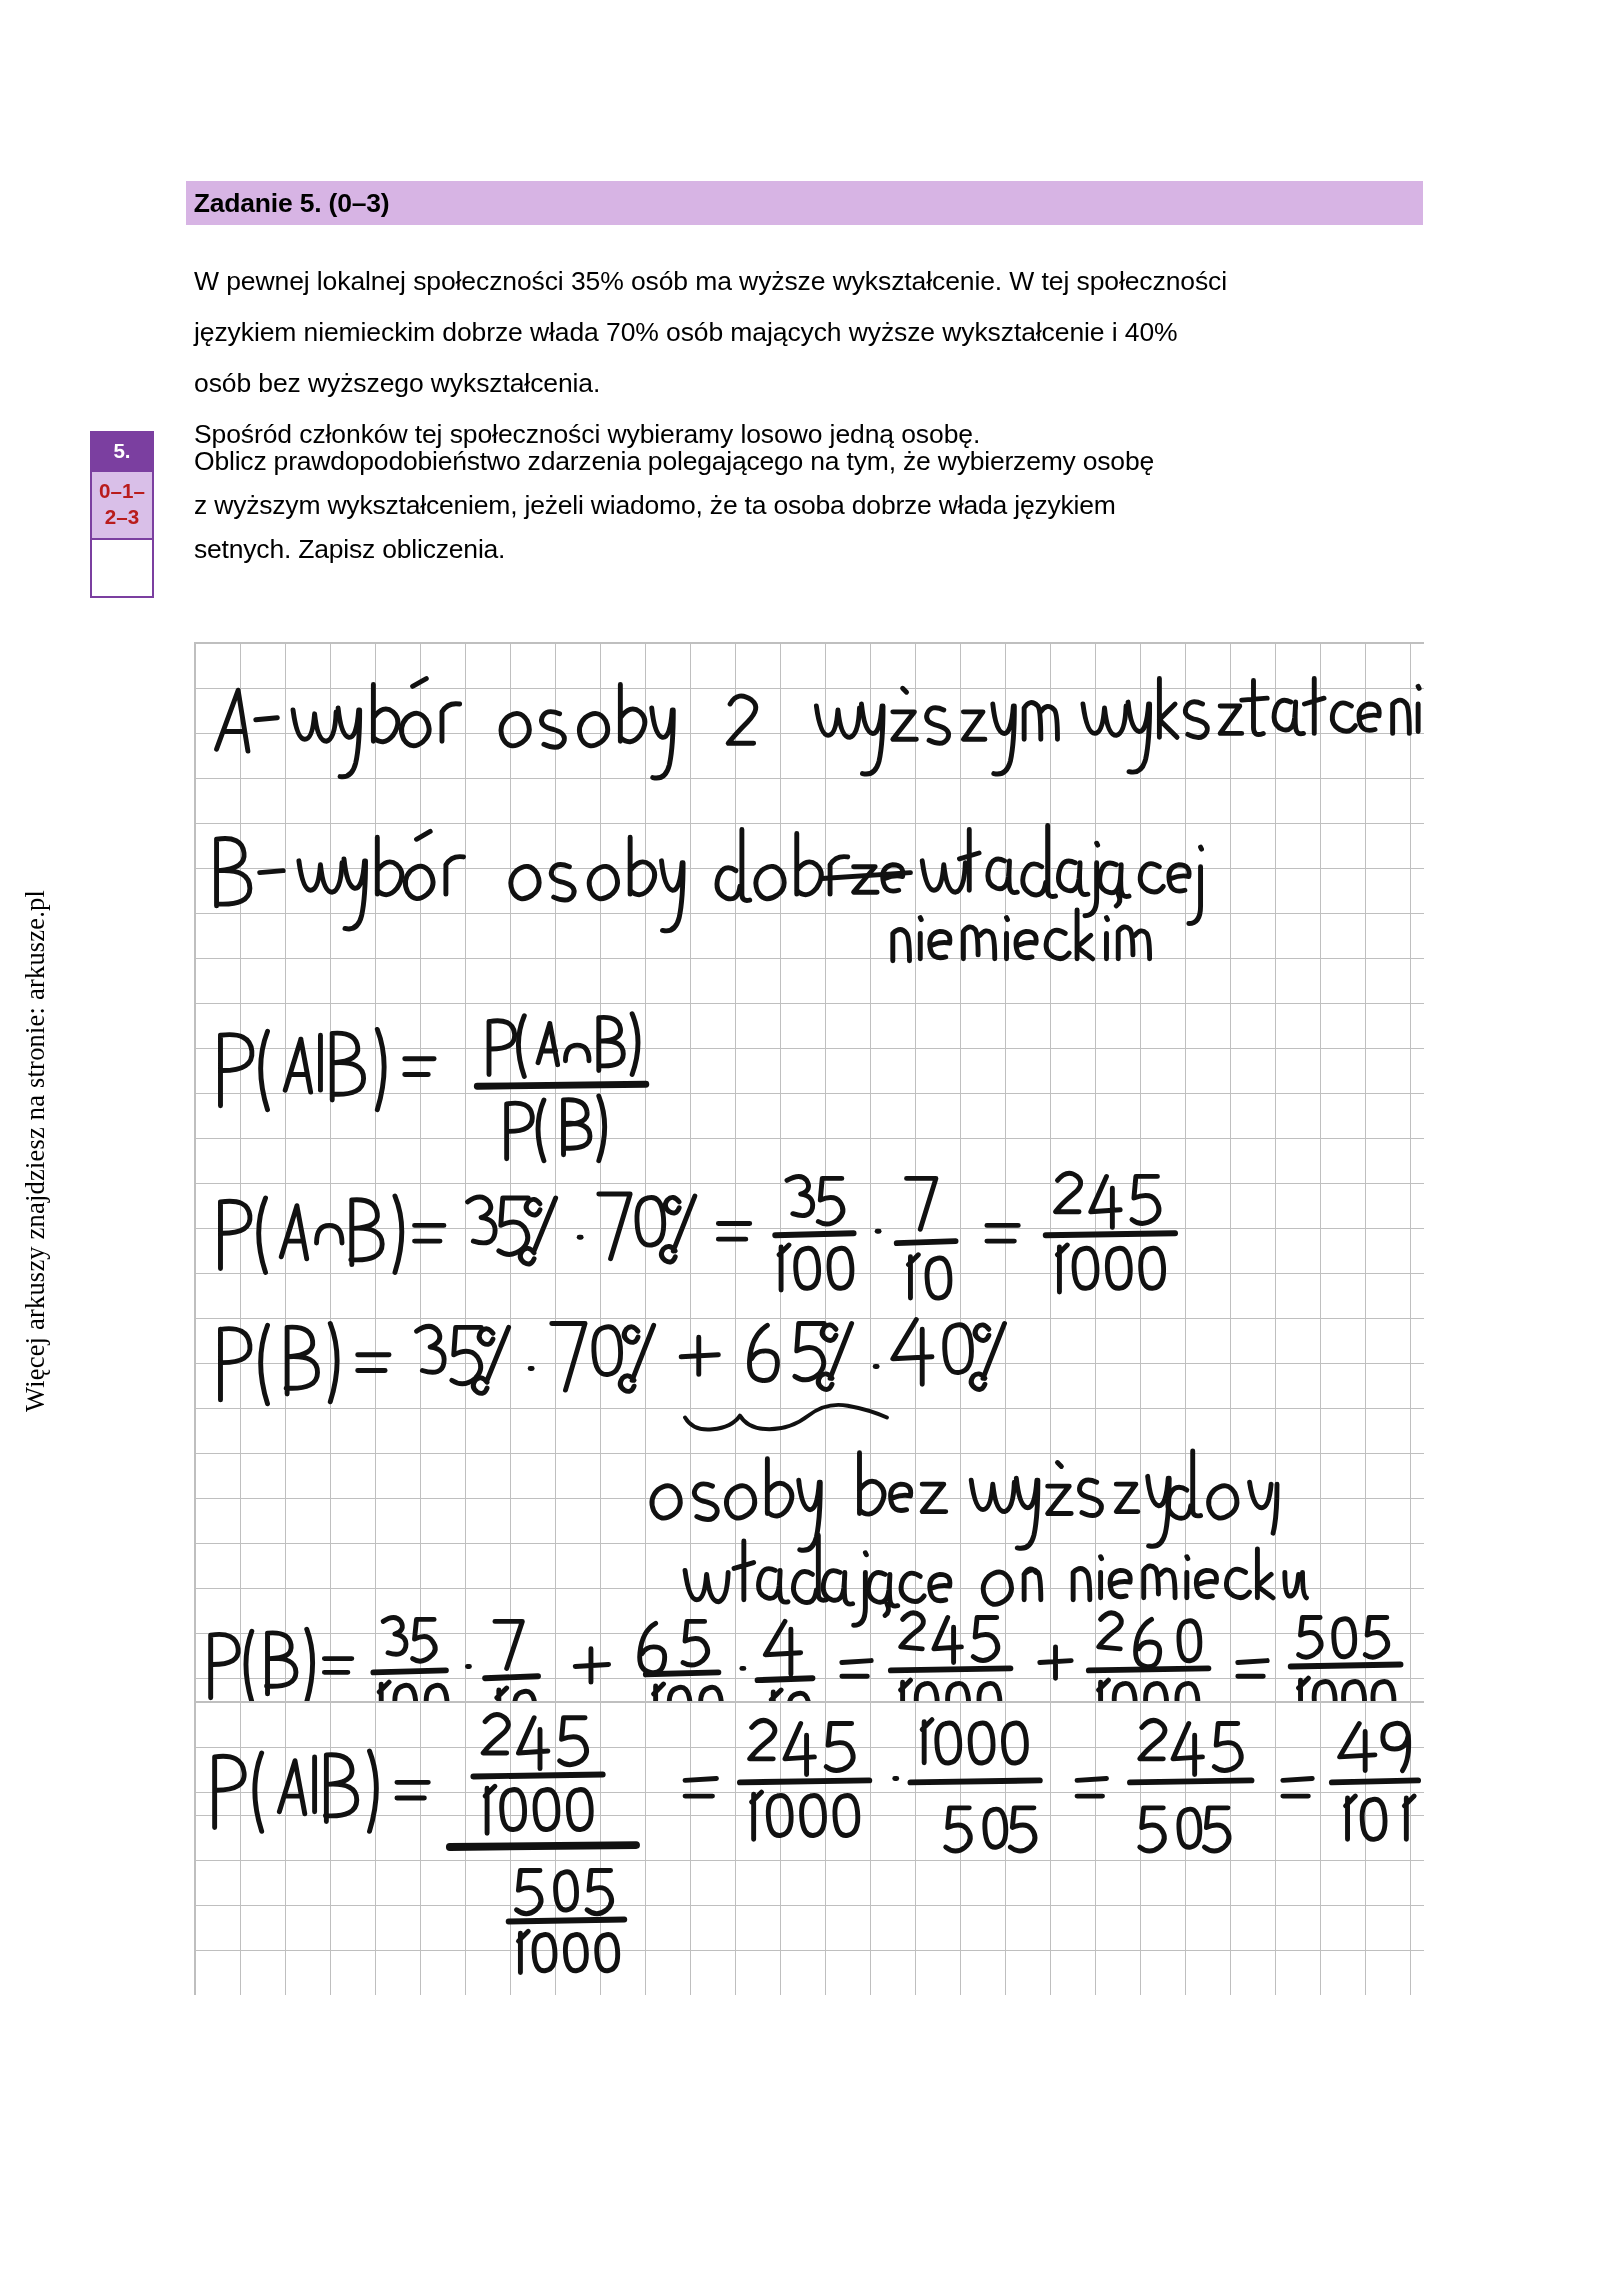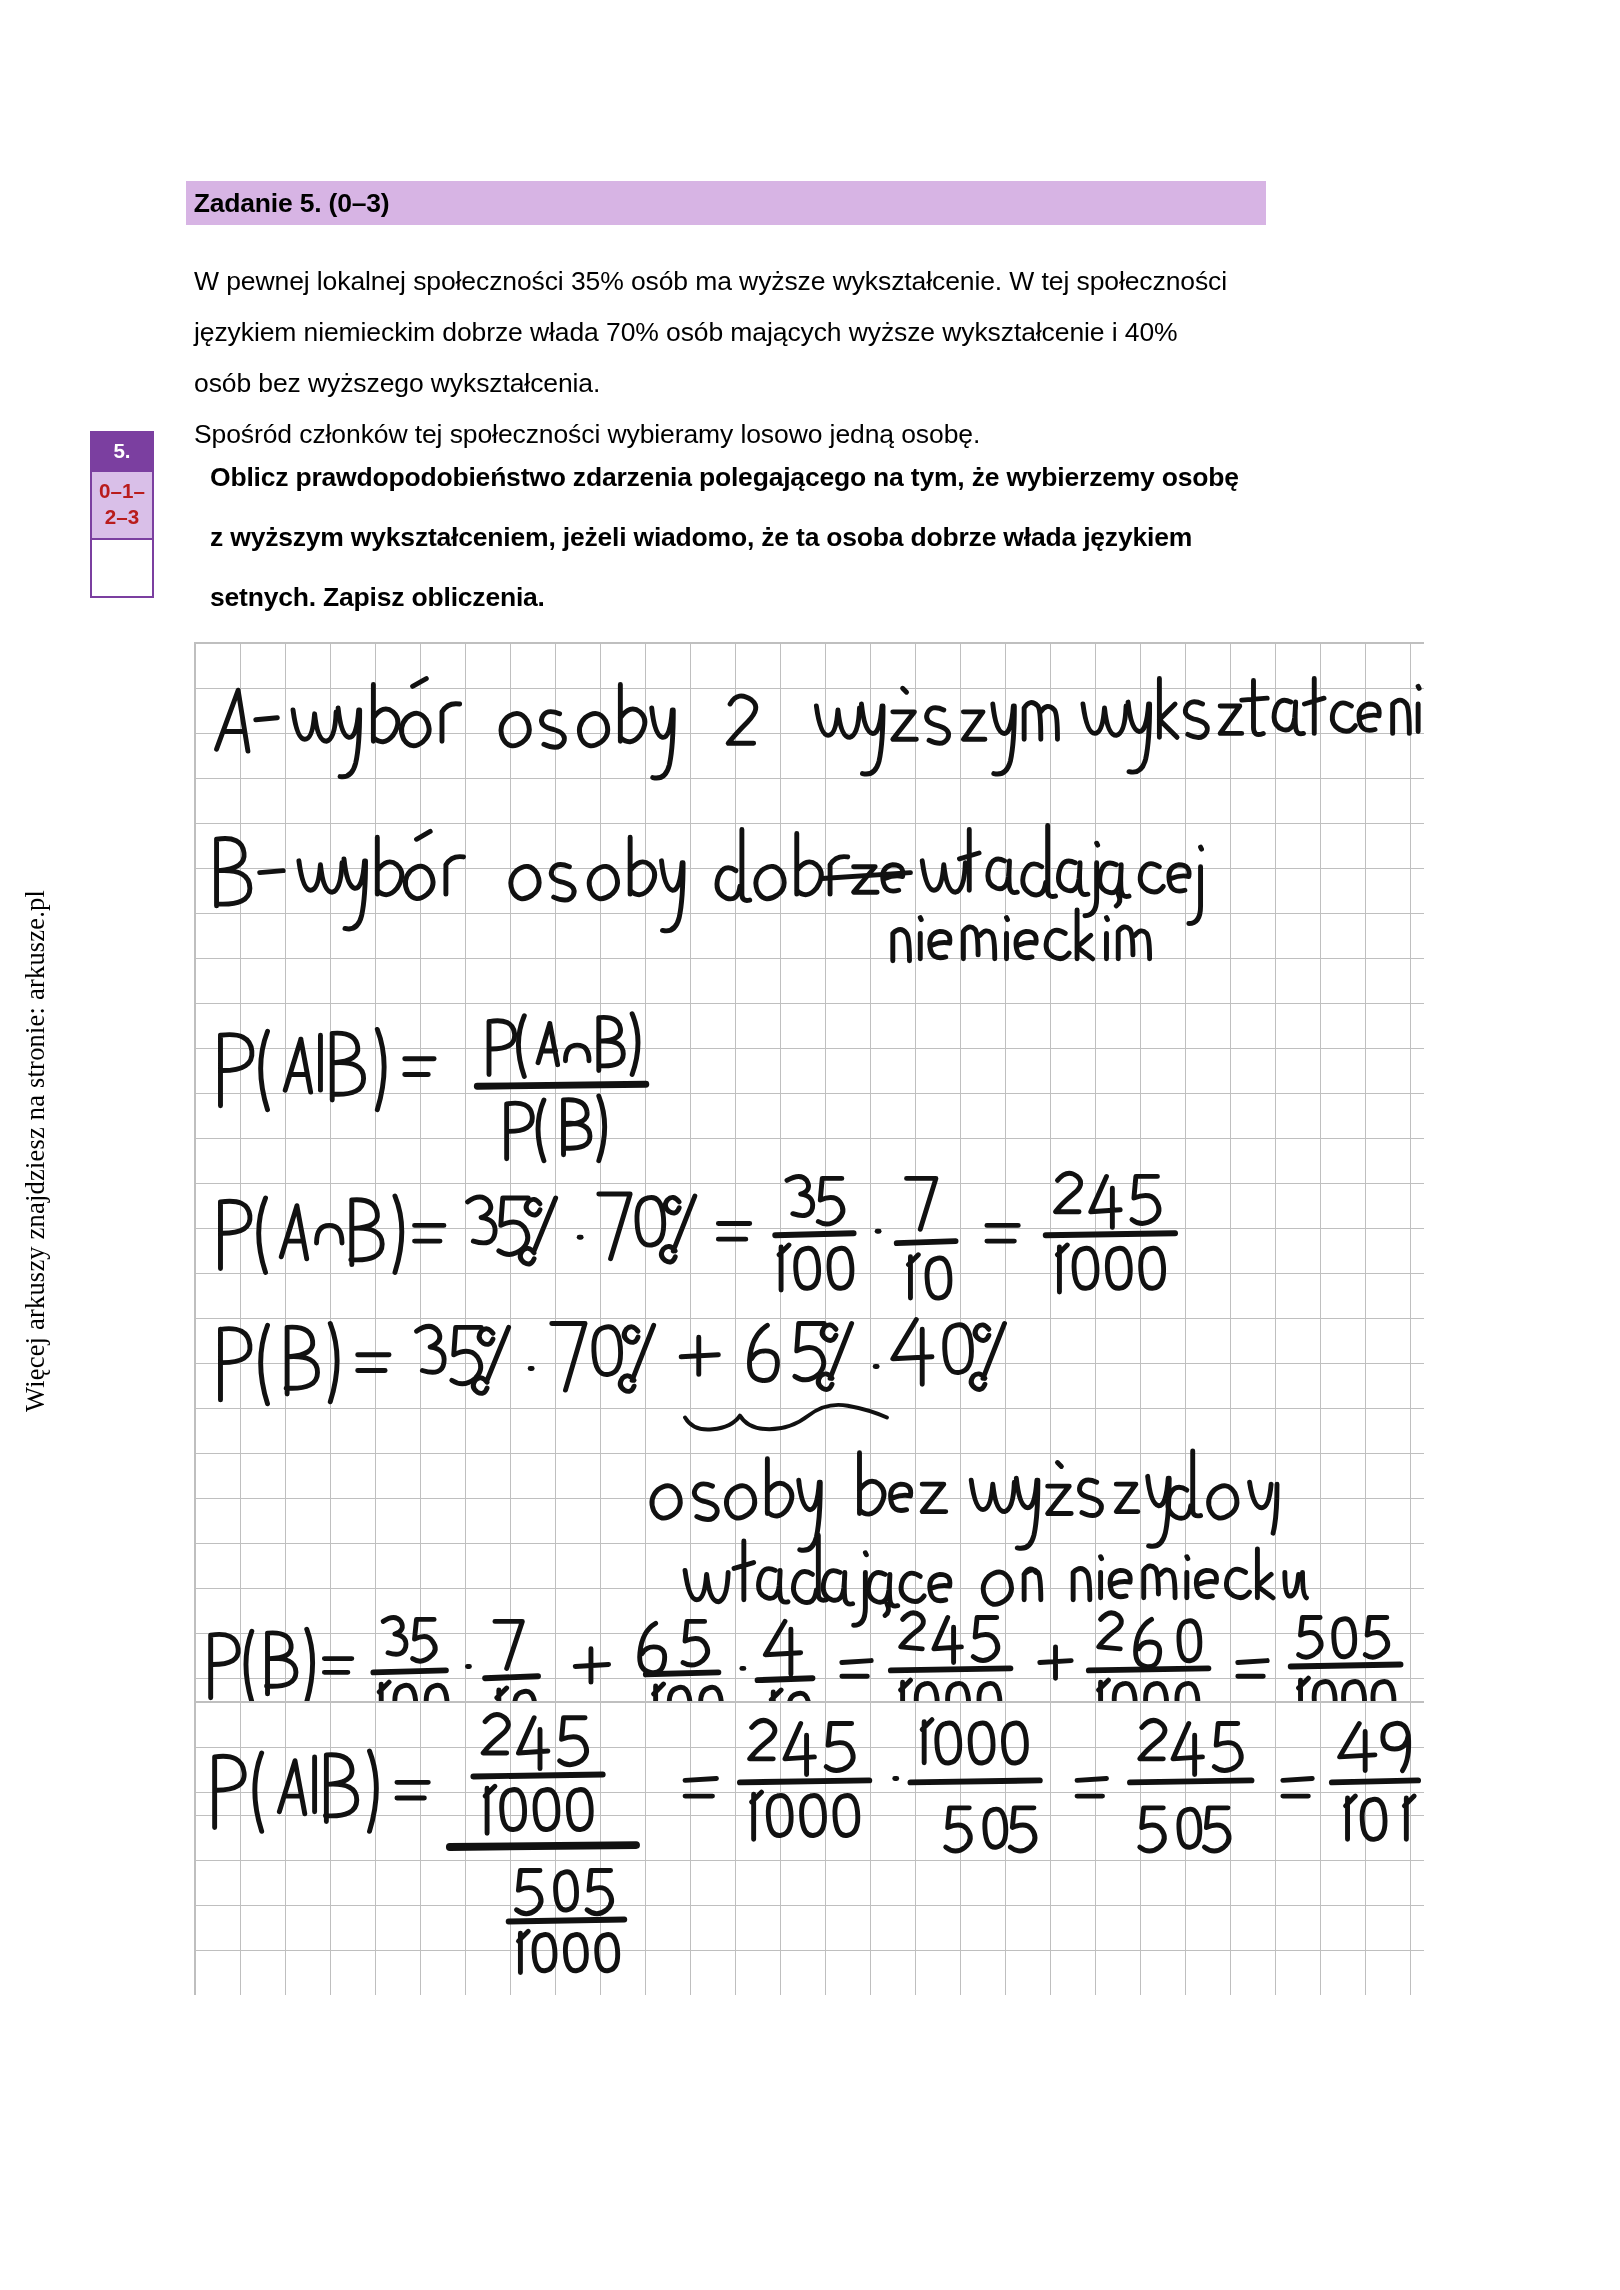--- a/index.html
+++ b/index.html
@@ -32,21 +32,21 @@
     color: #000000;
     white-space: nowrap;
     letter-spacing: 0.2px;
   }
 
   
   .task-band {
     position: absolute;
     left: 186px;
     top: 181px;
-    width: 1080px;
+    width: 1237px;
     height: 44px;
     background: #d7b4e4;
     display: flex;
     align-items: center;
   }
   .task-band-label {
     font-size: 26.5px;
     font-weight: bold;
     padding-left: 7.8px;
     letter-spacing: -0.2px;
@@ -66,23 +66,23 @@
     letter-spacing: -0.1px;
   }
 
   .prompt {
     position: absolute;
     left: 194px;
     top: 439px;
     width: 1233px;
   }
   .prompt p {
-    margin: 16px;
+    margin: 0;
     font-size: 26.5px;
-    font-weight: bold;
+    font-weight: normal;
     line-height: 44px;
     letter-spacing: -0.2px;
   }
 
   
   .score-box {
     position: absolute;
     left: 90px;
     top: 431px;
     width: 64px;

